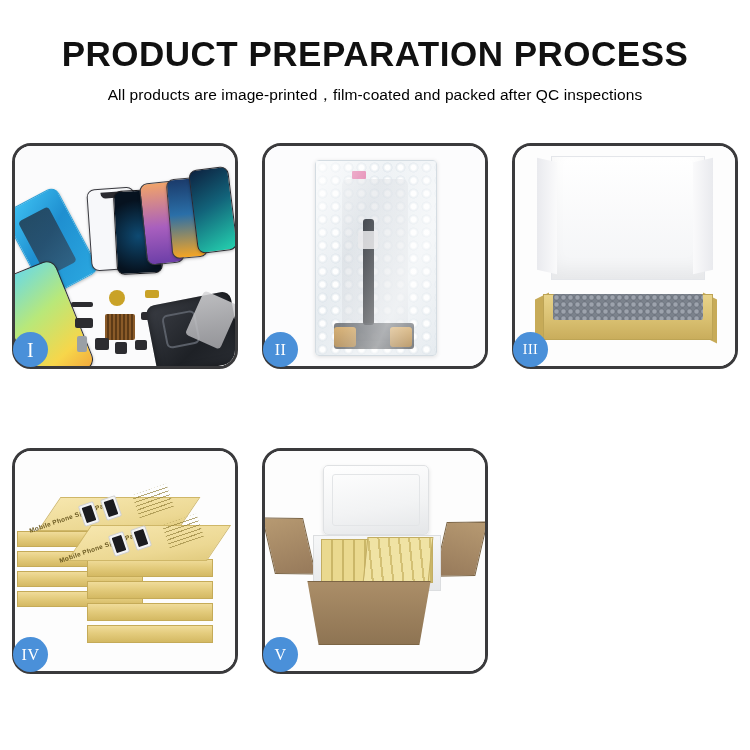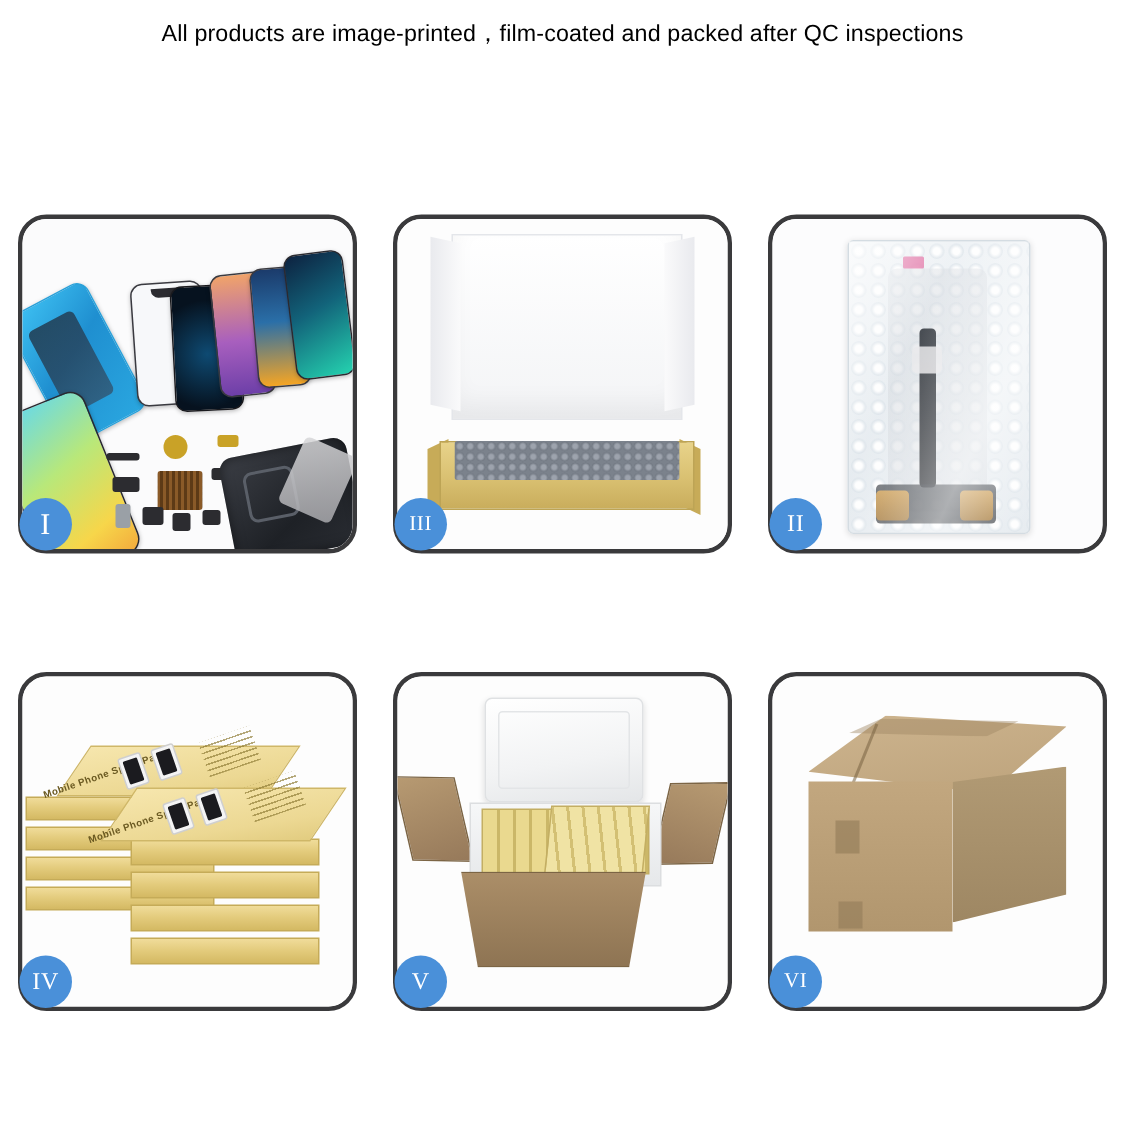--- a/index.html
+++ b/index.html
@@ -367,20 +367,21 @@
     position:absolute; left:44px; top:150px; width:16px; height:18px;
     background: rgba(140,118,84,.5);
   }
 </style>
 </head>
 <body>
 
 <div id="page">
 
   <div class="header">
+    <div class="title">PRODUCT PREPARATION PROCESS</div>
     <div class="subtitle">All products are image-printed，film-coated and packed after QC inspections</div>
   </div>
 
   <div class="grid">
 
     <div class="panel">
       <div class="panel-inner p1">
         <div class="ph ph-blue-film"></div>
         <div class="ph ph-white"></div>
         <div class="ph ph-dark"></div>
@@ -401,49 +402,49 @@
           <div class="pt" style="left:64px;top:52px;width:12px;height:10px;"></div>
           <div class="pt silver" style="left:84px;top:50px;width:10px;height:14px;"></div>
         </div>
         <div class="backplate"></div>
         <div class="tool"></div>
       </div>
       <div class="badge">I</div>
     </div>
 
     <div class="panel">
-      <div class="panel-inner p3">
-        <div class="box3-lid"></div>
-        <div class="box3-lid-l"></div>
-        <div class="box3-lid-r"></div>
-        <div class="box3-flapL"></div>
-        <div class="box3-flapR"></div>
-        <div class="box3-base"></div>
-        <div class="box3-foam"></div>
-      </div>
-      <div class="badge xs">III</div>
-    </div>
-
-    <div class="panel">
       <div class="panel-inner p2">
         <div class="bubble-pack">
           <div class="lcd"></div>
           <div class="flex-cable"></div>
           <div class="flex-chip"></div>
           <div class="bottom-strip"></div>
           <div class="conn l"></div>
           <div class="conn r"></div>
           <div class="pink-label"></div>
           <div class="pack-sheen"></div>
         </div>
       </div>
       <div class="badge sm">II</div>
     </div>
 
     <div class="panel">
+      <div class="panel-inner p3">
+        <div class="box3-lid"></div>
+        <div class="box3-lid-l"></div>
+        <div class="box3-lid-r"></div>
+        <div class="box3-flapL"></div>
+        <div class="box3-flapR"></div>
+        <div class="box3-base"></div>
+        <div class="box3-foam"></div>
+      </div>
+      <div class="badge xs">III</div>
+    </div>
+
+    <div class="panel">
       <div class="panel-inner p4">
         <div class="stack">
           <div class="sbox" style="left:2px;top:64px;width:126px;height:16px;"></div>
           <div class="sbox" style="left:2px;top:84px;width:126px;height:16px;"></div>
           <div class="sbox" style="left:2px;top:104px;width:126px;height:16px;"></div>
           <div class="sbox" style="left:2px;top:124px;width:126px;height:16px;"></div>
 
           <div class="slid" style="left:34px;top:30px;width:140px;height:34px;"></div>
           <div class="slabel" style="left:12px;top:46px;transform:rotate(-19deg);">Mobile Phone Spare Parts</div>
           <div class="sscreen" style="left:66px;top:36px;width:16px;height:22px;transform:rotate(-19deg);"></div>
@@ -471,27 +472,15 @@
         <div class="carton-flapR"></div>
         <div class="foam-lid"></div>
         <div class="foam-tray"></div>
         <div class="inner-boxes"></div>
         <div class="inner-boxes2"></div>
         <div class="carton-body"></div>
       </div>
       <div class="badge sm">V</div>
     </div>
 
-    <div class="panel">
-      <div class="panel-inner p6">
-        <div class="c6-top"></div>
-        <div class="c6-tapeT"></div>
-        <div class="c6-seam"></div>
-        <div class="c6-front"></div>
-        <div class="c6-side"></div>
-        <div class="c6-tab1"></div>
-        <div class="c6-tab2"></div>
-      </div>
-      <div class="badge xs">VI</div>
-    </div>
 
   </div>
 </div>
 
 </body></html>

